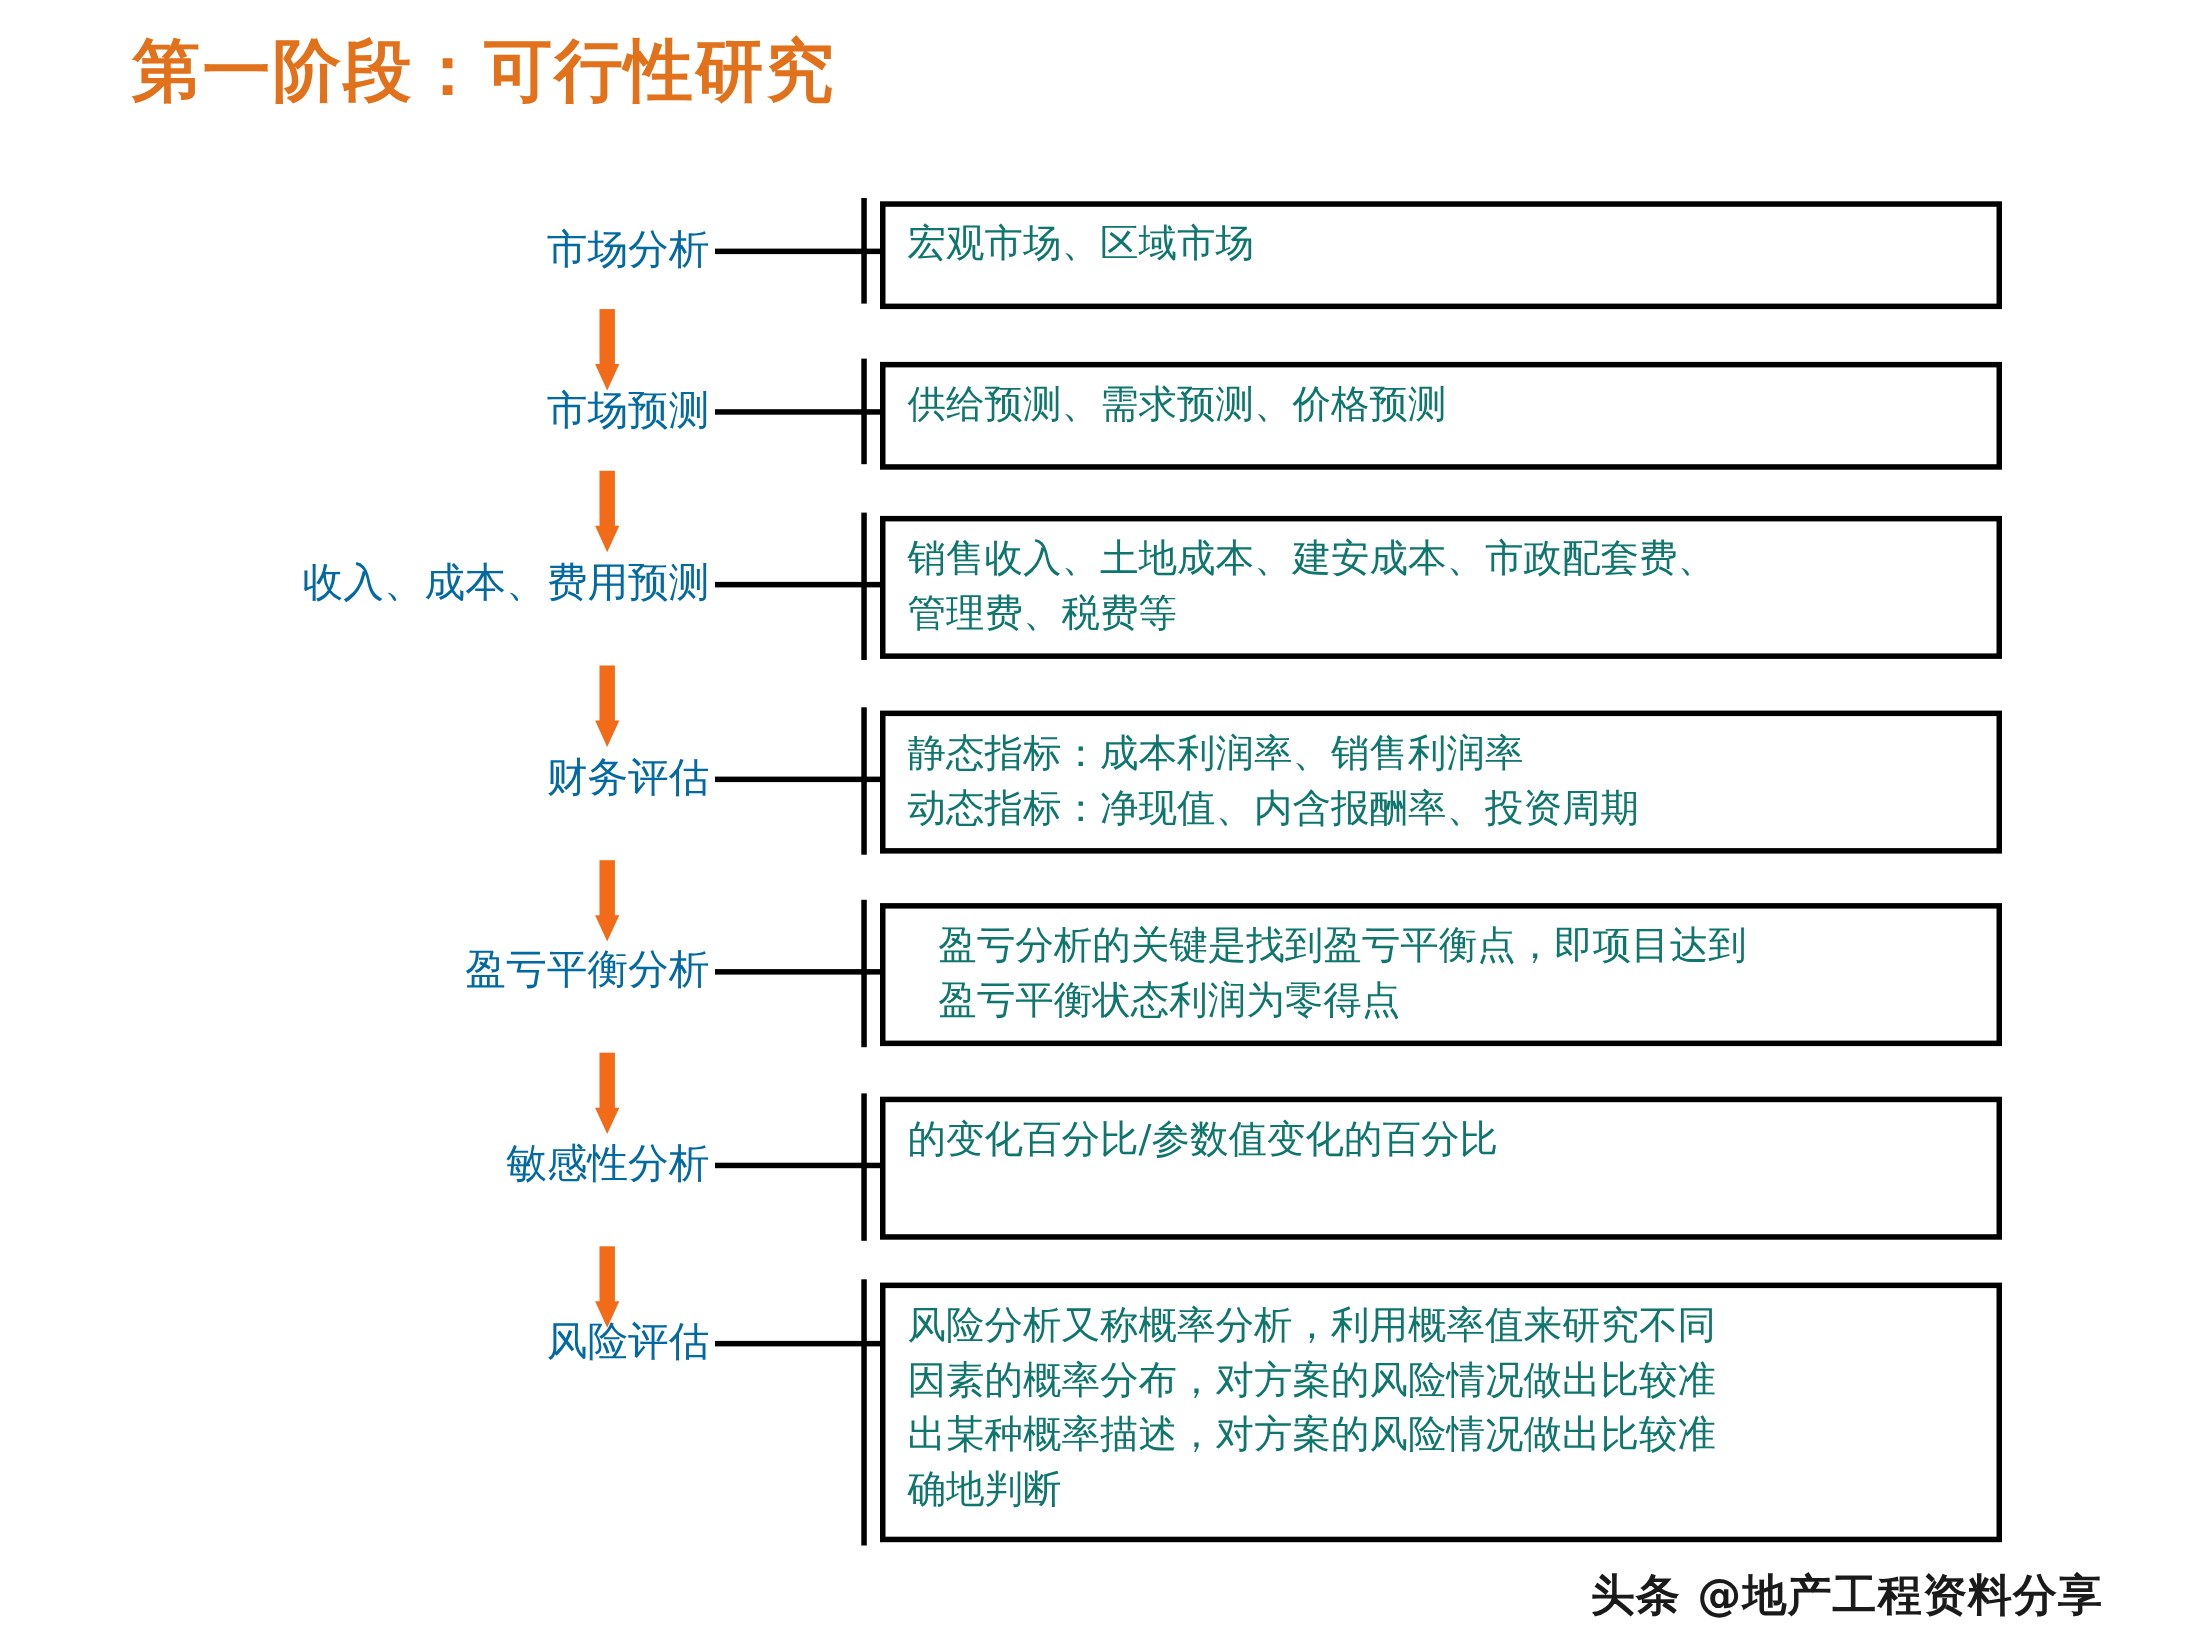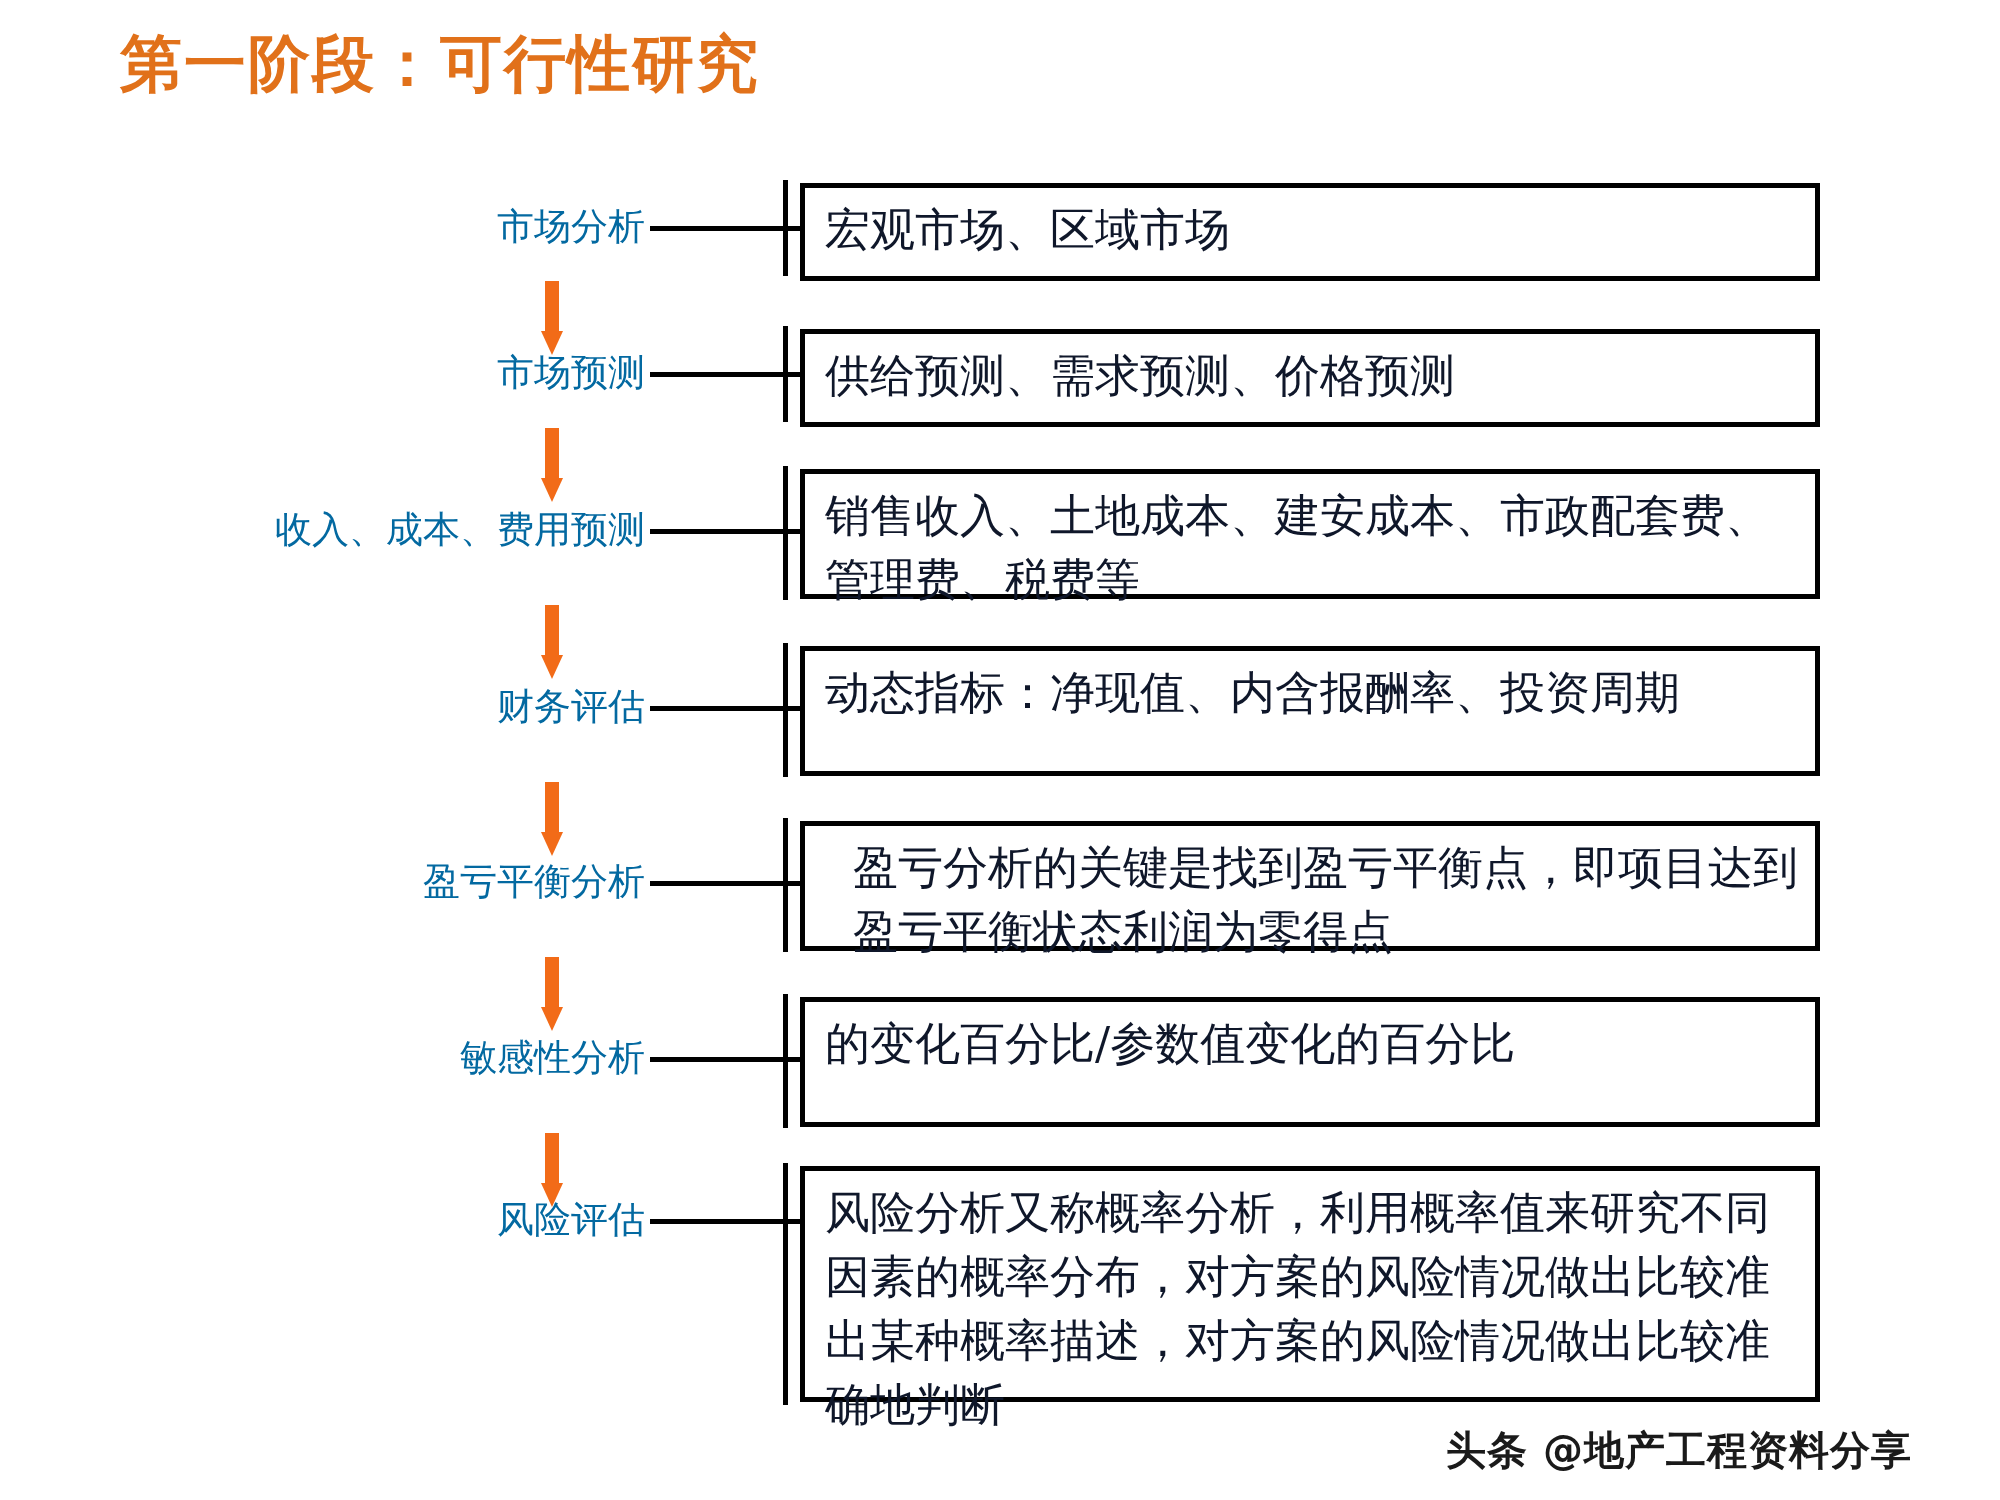--- a/index.html
+++ b/index.html
@@ -74,23 +74,23 @@
   .content-box {
     position: absolute;
     left: 800px;
     width: 1020px;
     box-sizing: border-box;
     border: 5px solid #000000;
     background: #ffffff;
     padding: 10px 18px 10px 20px;
   }
   .content-line {
-    font-size: 45px;
+    font-size: 35px;
     line-height: 1.42;
-    color: #0f172a;
+    color: #0f766e;
     white-space: nowrap;
     font-family: "DejaVu Serif", "Liberation Serif", serif;
   }
 
   
   .arrow {
     position: absolute;
     width: 22px;
   }
   .arrow .shaft {
@@ -173,20 +173,21 @@
   <div class="arrow" style="left:541px; top:605px; height:74px;">
     <div class="shaft" style="height:52px;"></div>
     <div class="head" style="top:50px;"></div>
   </div>
 
   <div class="row" style="top:647px;">
     <div class="stage-label" style="top:37px;">财务评估</div>
     <div class="connector" style="left:650px; top:59px; width:150px;"></div>
     <div class="tick" style="left:783px; top:-4px; height:134px;"></div>
     <div class="content-box" style="top:-1px; height:130px;">
+      <div class="content-line">静态指标：成本利润率、销售利润率</div>
       <div class="content-line">动态指标：净现值、内含报酬率、投资周期</div>
     </div>
   </div>
 
   <div class="arrow" style="left:541px; top:782px; height:74px;">
     <div class="shaft" style="height:52px;"></div>
     <div class="head" style="top:50px;"></div>
   </div>
 
   <div class="row" style="top:822px;">

